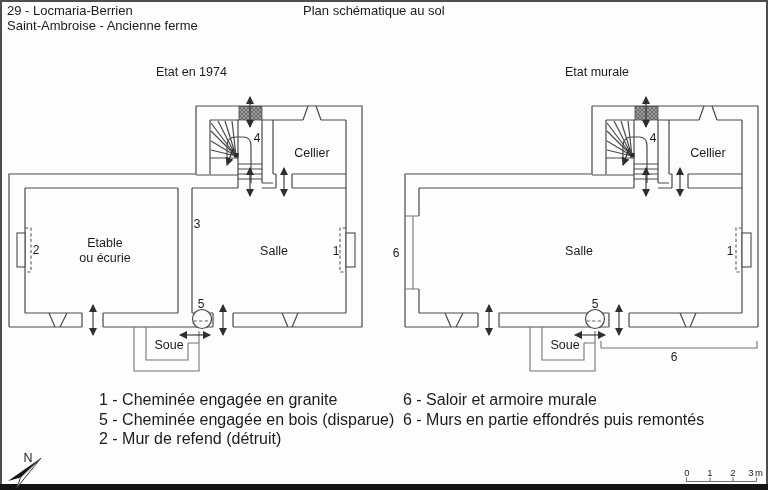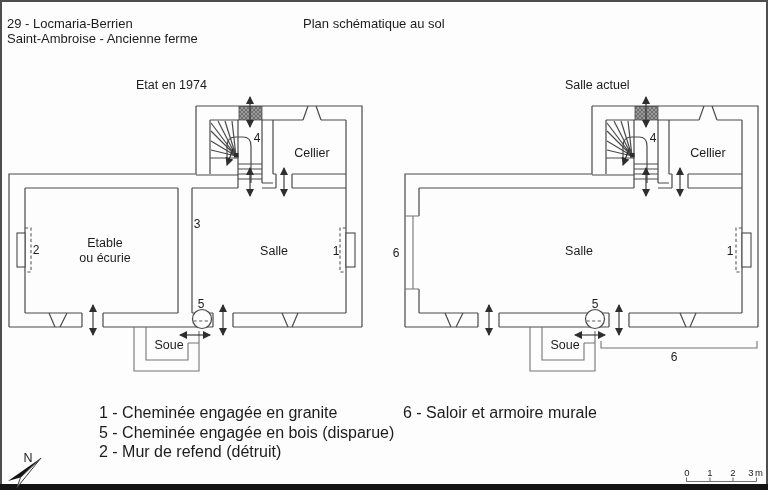--- a/index.html
+++ b/index.html
@@ -1,19 +1,19 @@
 <!DOCTYPE html>
 <html><head>
 <meta charset="utf-8">
 <style>
   html,body{margin:0;padding:0;background:#e8e8e8;}
   .page{position:relative;width:768px;height:490px;background:#fdfdfd;
         font-family:"Liberation Sans",sans-serif;color:#1c1c1c;overflow:hidden;}
   .page svg{position:absolute;left:0;top:0;}
-  .txt{position:absolute;white-space:nowrap;margin-top:13px;}
+  .txt{position:absolute;white-space:nowrap;}
   .hdr{font-size:13px;}
   .caption{font-size:12.5px;}
   .legend{font-size:16px;line-height:19.5px;}
   .legend div{white-space:nowrap;}
   
   text{font-family:"Liberation Sans",sans-serif;fill:#1c1c1c;}
   .room-t{font-size:12.5px;text-anchor:middle;}
   .num-t{font-size:12px;text-anchor:middle;}
   .north-t{font-size:12.5px;text-anchor:middle;}
   .scale-t{font-size:9.5px;text-anchor:middle;}
@@ -202,25 +202,26 @@
       <text class="scale-t" x="733" y="476">2</text>
       <text class="scale-t" x="751" y="476">3</text>
       <text class="scale-t" x="759" y="476">m</text>
     </g>
   </svg>
 
   <div class="txt hdr" style="left:7px;top:3px;">29 - Locmaria-Berrien</div>
   <div class="txt hdr" style="left:303px;top:3px;">Plan schématique au sol</div>
   <div class="txt hdr" style="left:7px;top:17.5px;">Saint-Ambroise - Ancienne ferme</div>
 
-  <div class="txt caption" style="left:136px;top:65px;text-align:right;">Etat en 1974</div>
-  <div class="txt caption" style="left:565px;top:65px;">Salle actuel</div>
+  <div class="txt caption" style="left:156px;top:65px;text-align:right;">Etat en 1974</div>
+  <div class="txt caption" style="left:565px;top:65px;">Etat murale</div>
 
   <div class="txt legend" style="left:99px;top:390px;">
     <div>1 - Cheminée engagée en granite</div>
     <div>5 - Cheminée engagée en bois (disparue)</div>
     <div>2 - Mur de refend (détruit)</div>
   </div>
   <div class="txt legend" style="left:403px;top:390px;">
     <div>6 - Saloir et armoire murale</div>
+    <div>6 - Murs en partie effondrés puis remontés</div>
   </div>
 
 </div>
 
 </body></html>

